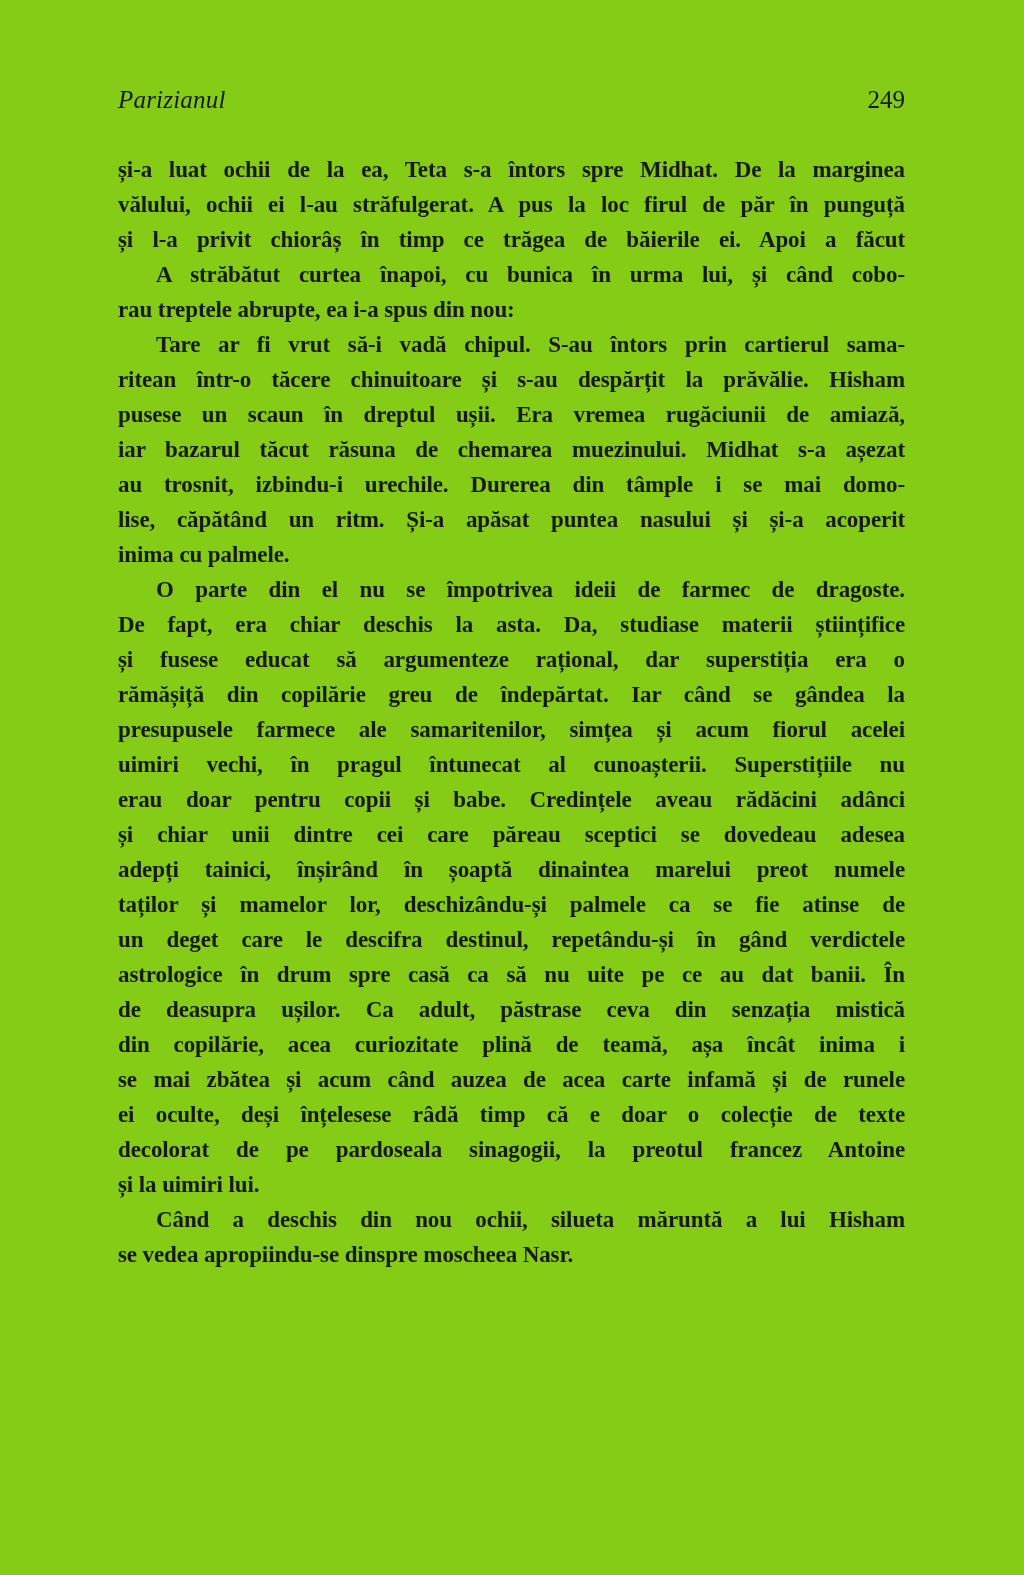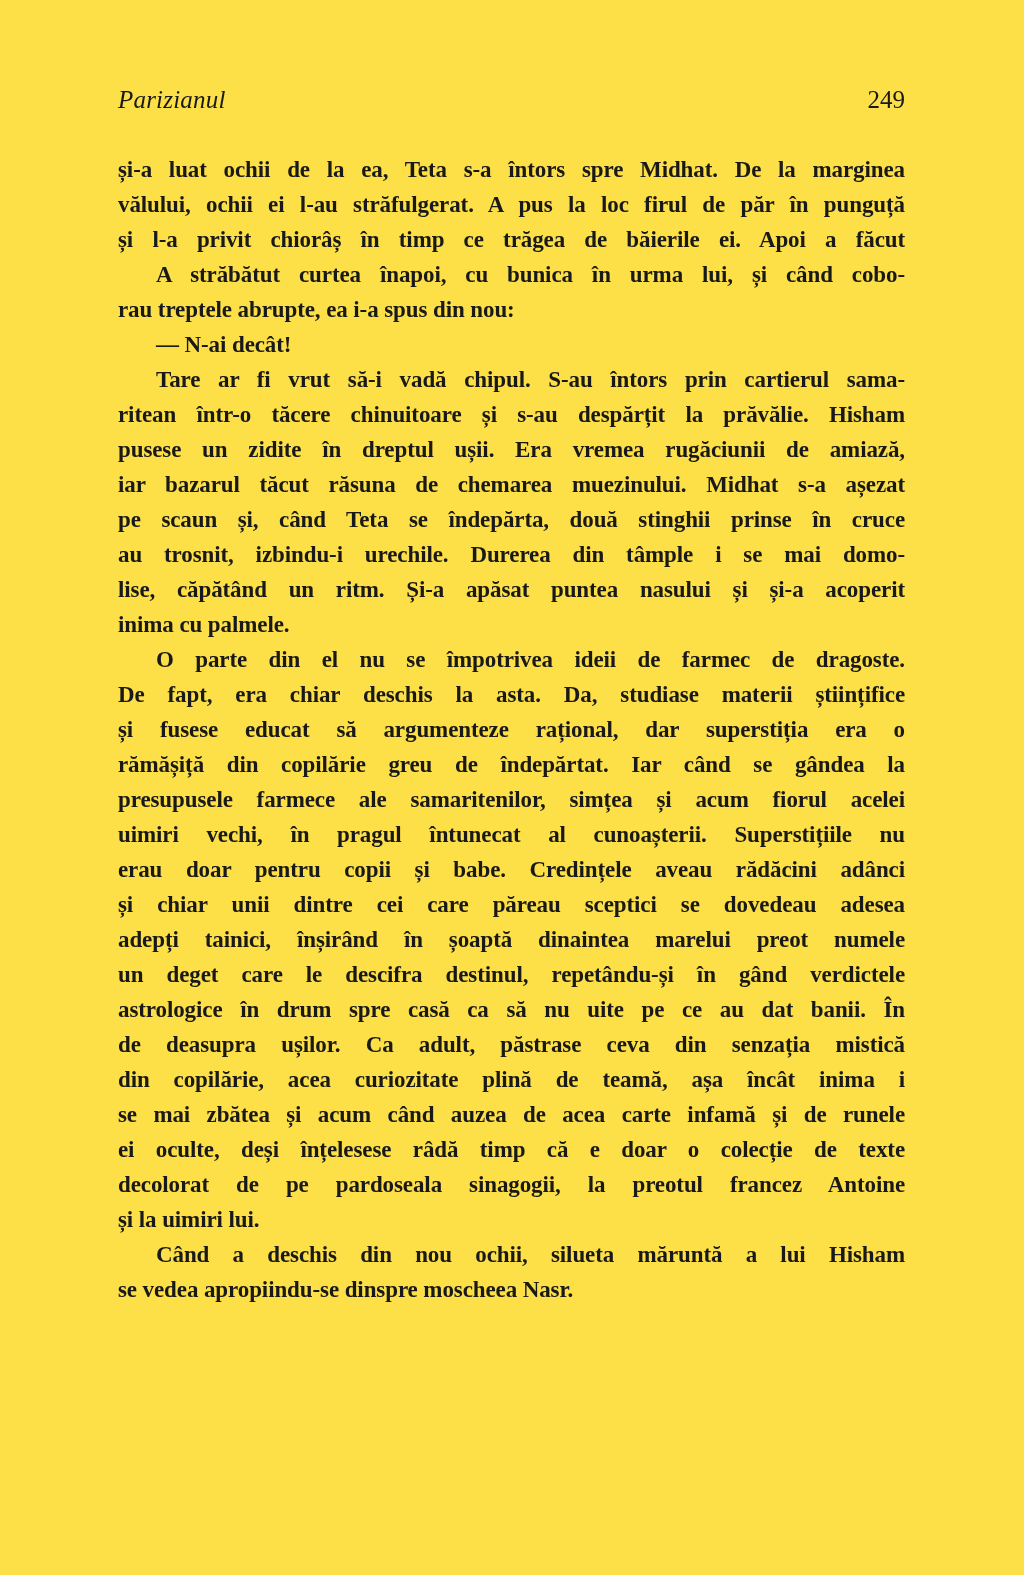--- a/index.html
+++ b/index.html
@@ -11,21 +11,21 @@
     width: 1024px;
     height: 1575px;
     position: relative;
     overflow: hidden;
     font-family: "Liberation Serif", "DejaVu Serif", serif;
     color: #191919;
   }
   .page {
     position: absolute;
     inset: 0;
-    background: #fde047;
+    background: #84cc16;
   }
   .page-header {
     position: absolute;
     left: 118px;
     right: 119px;
     top: 86px;
     height: 32px;
     display: flex;
     justify-content: space-between;
     align-items: baseline;
@@ -70,38 +70,37 @@
   <div class="page-header">
     <span class="running-title">Parizianul</span>
     <span class="page-number">249</span>
   </div>
   <div class="page-body">
       <div class="line">și-a luat ochii de la ea, Teta s-a întors spre Midhat. De la marginea</div>
       <div class="line">vălului, ochii ei l-au străfulgerat. A pus la loc firul de păr în punguță</div>
       <div class="line">și l-a privit chiorâș în timp ce trăgea de băierile ei. Apoi a făcut</div>
       <div class="line indent">A străbătut curtea înapoi, cu bunica în urma lui, și când cobo-</div>
       <div class="line para-end">rau treptele abrupte, ea i-a spus din nou:</div>
-      <div class="line indent para-end">— N-ai decât!</div>
       <div class="line indent">Tare ar fi vrut să-i vadă chipul. S-au întors prin cartierul sama-</div>
       <div class="line">ritean într-o tăcere chinuitoare și s-au despărțit la prăvălie. Hisham</div>
-      <div class="line">pusese un zidite în dreptul ușii. Era vremea rugăciunii de amiază,</div>
+      <div class="line">pusese un scaun în dreptul ușii. Era vremea rugăciunii de amiază,</div>
       <div class="line">iar bazarul tăcut răsuna de chemarea muezinului. Midhat s-a așezat</div>
-      <div class="line">pe scaun și, când Teta se îndepărta, două stinghii prinse în cruce</div>
       <div class="line">au trosnit, izbindu-i urechile. Durerea din tâmple i se mai domo-</div>
       <div class="line">lise, căpătând un ritm. Și-a apăsat puntea nasului și și-a acoperit</div>
       <div class="line para-end">inima cu palmele.</div>
       <div class="line indent">O parte din el nu se împotrivea ideii de farmec de dragoste.</div>
       <div class="line">De fapt, era chiar deschis la asta. Da, studiase materii științifice</div>
       <div class="line">și fusese educat să argumenteze rațional, dar superstiția era o</div>
       <div class="line">rămășiță din copilărie greu de îndepărtat. Iar când se gândea la</div>
       <div class="line">presupusele farmece ale samaritenilor, simțea și acum fiorul acelei</div>
       <div class="line">uimiri vechi, în pragul întunecat al cunoașterii. Superstițiile nu</div>
       <div class="line">erau doar pentru copii și babe. Credințele aveau rădăcini adânci</div>
       <div class="line">și chiar unii dintre cei care păreau sceptici se dovedeau adesea</div>
       <div class="line">adepți tainici, înșirând în șoaptă dinaintea marelui preot numele</div>
+      <div class="line">taților și mamelor lor, deschizându-și palmele ca se fie atinse de</div>
       <div class="line">un deget care le descifra destinul, repetându-și în gând verdictele</div>
       <div class="line">astrologice în drum spre casă ca să nu uite pe ce au dat banii. În</div>
       <div class="line">de deasupra ușilor. Ca adult, păstrase ceva din senzația mistică</div>
       <div class="line">din copilărie, acea curiozitate plină de teamă, așa încât inima i</div>
       <div class="line">se mai zbătea și acum când auzea de acea carte infamă și de runele</div>
       <div class="line">ei oculte, deși înțelesese râdă timp că e doar o colecție de texte</div>
       <div class="line">decolorat de pe pardoseala sinagogii, la preotul francez Antoine</div>
       <div class="line para-end">și la uimiri lui.</div>
       <div class="line indent">Când a deschis din nou ochii, silueta măruntă a lui Hisham</div>
       <div class="line para-end">se vedea apropiindu-se dinspre moscheea Nasr.</div>

